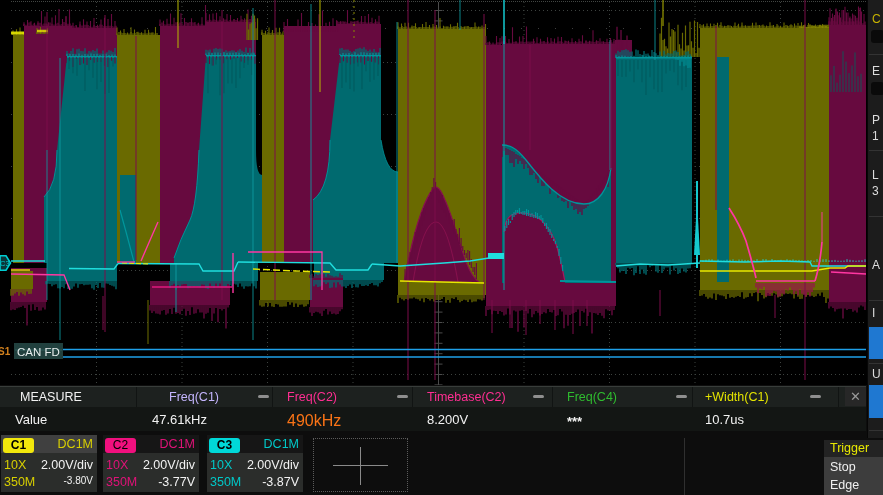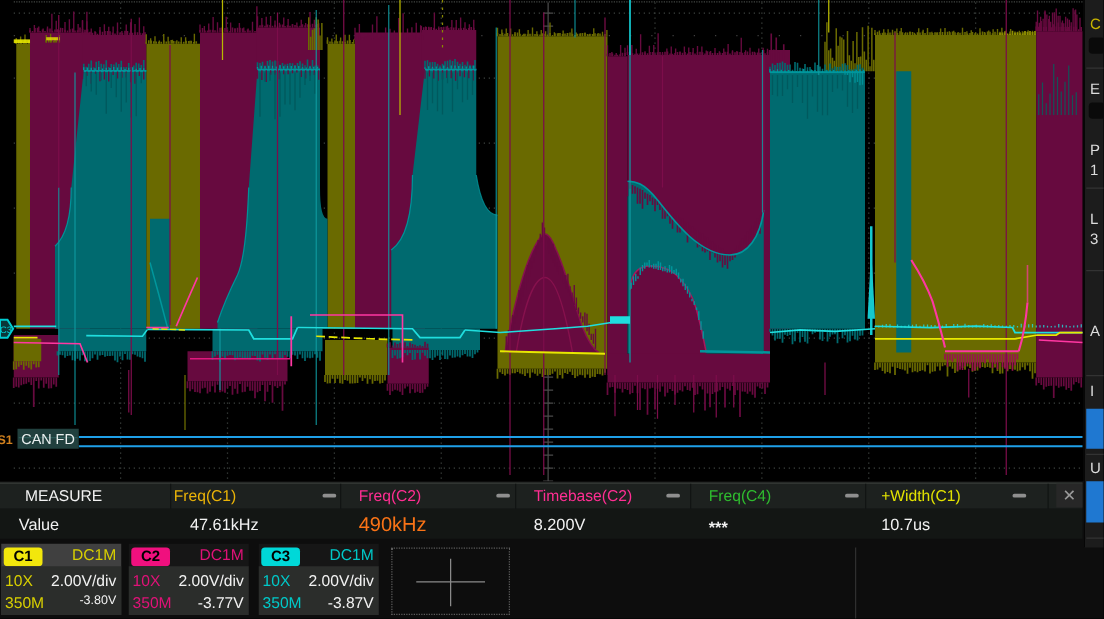--- a/index.html
+++ b/index.html
@@ -222,21 +222,21 @@
       <text x="0" y="266" font-size="7.5" fill="#00cdd2">C3</text>
     </svg>
     <div style="position:absolute;left:0;top:386px;width:866px;height:21px;background:#1d211f;border-top:1px solid #383d3a;box-sizing:border-box"></div>
     <div style="position:absolute;left:136px;top:387px;width:1px;height:20px;background:#111413"></div>
     <div style="position:absolute;left:272px;top:387px;width:1px;height:20px;background:#111413"></div>
     <div style="position:absolute;left:412px;top:387px;width:1px;height:20px;background:#111413"></div>
     <div style="position:absolute;left:552px;top:387px;width:1px;height:20px;background:#111413"></div>
     <div style="position:absolute;left:692px;top:387px;width:1px;height:20px;background:#111413"></div>
     <div style="position:absolute;left:838px;top:387px;width:1px;height:20px;background:#111413"></div>
     <div style="position:absolute;left:20px;top:390px;color:#f2f2f2;font-size:12.5px;white-space:nowrap">MEASURE</div>
-    <div style="position:absolute;left:139px;top:390px;color:#eab308;font-size:12.5px;white-space:nowrap">Freq(C1)</div>
+    <div style="position:absolute;left:169px;top:390px;color:#c4b5fd;font-size:12.5px;white-space:nowrap">Freq(C1)</div>
     <div style="position:absolute;left:287px;top:390px;color:#ff2e92;font-size:12.5px;white-space:nowrap">Freq(C2)</div>
     <div style="position:absolute;left:427px;top:390px;color:#ff2e92;font-size:12.5px;white-space:nowrap">Timebase(C2)</div>
     <div style="position:absolute;left:567px;top:390px;color:#2fbc2f;font-size:12.5px;white-space:nowrap">Freq(C4)</div>
     <div style="position:absolute;left:705px;top:390px;color:#e3e300;font-size:12.5px;white-space:nowrap">+Width(C1)</div>
     <div style="position:absolute;left:258px;top:395px;width:11px;height:3px;background:#8f8f8f;border-radius:2px"></div>
     <div style="position:absolute;left:397px;top:395px;width:11px;height:3px;background:#8f8f8f;border-radius:2px"></div>
     <div style="position:absolute;left:533px;top:395px;width:11px;height:3px;background:#8f8f8f;border-radius:2px"></div>
     <div style="position:absolute;left:676px;top:395px;width:11px;height:3px;background:#8f8f8f;border-radius:2px"></div>
     <div style="position:absolute;left:810px;top:395px;width:11px;height:3px;background:#8f8f8f;border-radius:2px"></div>
     <div style="position:absolute;left:845px;top:387px;width:21px;height:19px;background:#272727;color:#9a9a9a;font-size:13px;line-height:19px;text-align:center">✕</div>
@@ -250,41 +250,47 @@
     <div style="position:absolute;left:1px;top:435px;width:96px;height:57px;background:#404040">
       <div style="position:absolute;left:2px;top:2.5px;width:31px;height:15px;background:#f2e70c;border-radius:3px;color:#000;font-size:12px;font-weight:bold;text-align:center;line-height:15px">C1</div>
       <div style="position:absolute;right:4px;top:2px;color:#d8cf00;font-size:12.5px">DC1M</div>
       <div style="position:absolute;left:0;top:18px;width:96px;height:39px;background:#2b2d2b"></div>
       <div style="position:absolute;left:3px;top:23px;color:#d8cf00;font-size:12.5px">10X</div>
       <div style="position:absolute;right:4px;top:23px;color:#f2f2f2;font-size:12.5px">2.00V/div</div>
       <div style="position:absolute;left:3px;top:40px;color:#d8cf00;font-size:12.5px">350M</div>
       <div style="position:absolute;right:4px;top:40px;color:#f2f2f2;font-size:10px">-3.80V</div>
     </div>
     <div style="position:absolute;left:103px;top:435px;width:96px;height:57px;background:#161616">
-      <div style="position:absolute;left:2px;top:2.5px;width:31px;height:15px;background:#f0107e;border-radius:3px;color:#000;font-size:12px;font-weight:bold;text-align:center;line-height:15px">C2</div>
+      <div style="position:absolute;left:2px;top:2.5px;width:31px;height:15px;background:#f0107e;border-radius:3px;color:#000;font-size:12px;font-weight:normal;text-align:center;line-height:15px">C2</div>
       <div style="position:absolute;right:4px;top:2px;color:#e01278;font-size:12.5px">DC1M</div>
       <div style="position:absolute;left:0;top:18px;width:96px;height:39px;background:#2b2d2b"></div>
       <div style="position:absolute;left:3px;top:23px;color:#e01278;font-size:12.5px">10X</div>
       <div style="position:absolute;right:4px;top:23px;color:#f2f2f2;font-size:12.5px">2.00V/div</div>
       <div style="position:absolute;left:3px;top:40px;color:#e01278;font-size:12.5px">350M</div>
       <div style="position:absolute;right:4px;top:40px;color:#f2f2f2;font-size:12.5px">-3.77V</div>
     </div>
     <div style="position:absolute;left:207px;top:435px;width:96px;height:57px;background:#161616">
       <div style="position:absolute;left:2px;top:2.5px;width:31px;height:15px;background:#00d8d8;border-radius:3px;color:#000;font-size:12px;font-weight:bold;text-align:center;line-height:15px">C3</div>
       <div style="position:absolute;right:4px;top:2px;color:#00c8c8;font-size:12.5px">DC1M</div>
       <div style="position:absolute;left:0;top:18px;width:96px;height:39px;background:#2b2d2b"></div>
       <div style="position:absolute;left:3px;top:23px;color:#00c8c8;font-size:12.5px">10X</div>
       <div style="position:absolute;right:4px;top:23px;color:#f2f2f2;font-size:12.5px">2.00V/div</div>
       <div style="position:absolute;left:3px;top:40px;color:#00c8c8;font-size:12.5px">350M</div>
       <div style="position:absolute;right:4px;top:40px;color:#f2f2f2;font-size:12.5px">-3.87V</div>
     </div>
     <div style="position:absolute;left:313px;top:438px;width:95px;height:54px;border:1px dotted #5c5c5c;box-sizing:border-box"></div>
     <div style="position:absolute;left:333px;top:465px;width:55px;height:1px;background:#8a8a8a"></div>
     <div style="position:absolute;left:360px;top:447px;width:1px;height:38px;background:#8a8a8a"></div>
     <div style="position:absolute;left:684px;top:438px;width:1px;height:57px;background:#2f2f2f"></div>
+    <div style="position:absolute;left:824px;top:440px;width:59px;height:55px;background:#232323">
+      <div style="position:absolute;left:6px;top:1px;color:#e8e800;font-size:12.5px">Trigger</div>
+      <div style="position:absolute;left:0;top:17px;width:59px;height:38px;background:#3d3d3d"></div>
+      <div style="position:absolute;left:6px;top:20px;color:#f0f0f0;font-size:12.5px">Stop</div>
+      <div style="position:absolute;left:6px;top:38px;color:#f0f0f0;font-size:12.5px">Edge</div>
+    </div>
     <div style="position:absolute;left:867px;top:0;width:16px;height:438px;background:#1c1c1c;border-left:1px solid #060606;box-sizing:border-box">
       <div style="position:absolute;left:4px;top:12px;color:#c8b400;font-size:12px">C</div>
       <div style="position:absolute;left:4px;top:64px;color:#ddd;font-size:12px">E</div>
       <div style="position:absolute;left:4px;top:113px;color:#ddd;font-size:12px">P</div>
       <div style="position:absolute;left:4px;top:129px;color:#ddd;font-size:12px">1</div>
       <div style="position:absolute;left:4px;top:168px;color:#ddd;font-size:12px">L</div>
       <div style="position:absolute;left:4px;top:184px;color:#ddd;font-size:12px">3</div>
       <div style="position:absolute;left:4px;top:258px;color:#ddd;font-size:12px">A</div>
       <div style="position:absolute;left:4px;top:306px;color:#ddd;font-size:12px">I</div>
       <div style="position:absolute;left:4px;top:367px;color:#ddd;font-size:12px">U</div>

